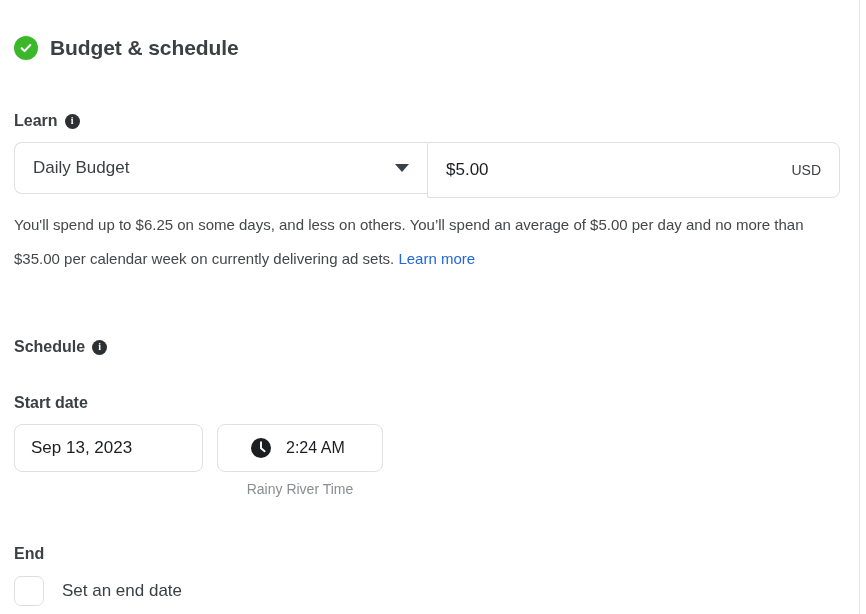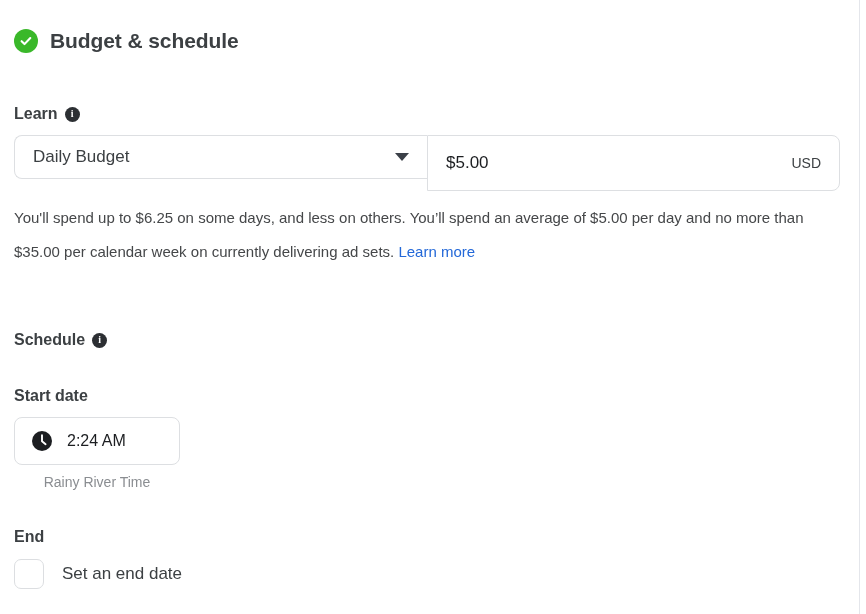--- a/index.html
+++ b/index.html
@@ -31,21 +31,21 @@
     top: 0;
     right: 6px;
     width: 1px;
     height: 614px;
     background: #e4e6eb;
   }
 
   .content {
     position: absolute;
     left: 14px;
-    top: 9px;
+    top: 16px;
     width: 832px;
   }
 
   
   .section-header {
     display: flex;
     align-items: center;
     gap: 12px;
     margin-top: 20px;
     margin-bottom: 0;
@@ -99,21 +99,21 @@
 
   .budget-row {
     display: flex;
     margin-top: 12px;
     width: 826px;
     height: 52px;
   }
   .select-box {
     position: relative;
     flex: 0 0 413px;
-    height: 44px;
+    height: 52px;
     border: 1px solid #dddfe2;
     border-right: none;
     border-radius: 8px 0 0 8px;
     background: #fff;
     display: flex;
     align-items: center;
     padding: 0 18px;
     cursor: pointer;
   }
   .select-value {
@@ -202,41 +202,41 @@
   }
   .time-box {
     width: 166px;
     height: 48px;
     border: 1px solid #dddfe2;
     border-radius: 8px;
     background: #fff;
     display: flex;
     align-items: center;
     gap: 14px;
-    padding: 0 16px;
+    padding: 0 32px;
     cursor: pointer;
   }
   .clock-icon {
     width: 22px;
     height: 22px;
     flex: none;
   }
   .time-value {
     font-size: 16px;
     color: #1c1e21;
   }
   .timezone-note {
     margin-top: 9px;
     font-size: 14px;
     color: #8a8d91;
   }
 
   
   .end-label {
-    margin-top: 38px;
+    margin-top: 48px;
     font-size: 16px;
     font-weight: bold;
     color: #3c4043;
   }
   .checkbox-row {
     display: flex;
     align-items: center;
     gap: 18px;
     margin-top: 13px;
   }
@@ -294,20 +294,23 @@
     <div class="schedule-label-wrap">
       <div class="field-label">
         <span>Schedule</span>
         <span class="info-icon">i</span>
       </div>
     </div>
 
     <div class="start-date-label">Start date</div>
 
     <div class="datetime-row">
+      <div class="date-box">
+        <span class="date-value">Sep 13, 2023</span>
+      </div>
       <div class="time-col">
         <div class="time-box">
           <span class="clock-icon">
             <svg width="22" height="22" viewBox="0 0 22 22" aria-hidden="true">
               <circle cx="11" cy="11" r="10" fill="#1c1e21"></circle>
               <path d="M11 5.3 L11 11.3 L14.6 14.2" fill="none" stroke="#ffffff" stroke-width="1.9" stroke-linecap="round" stroke-linejoin="round"></path>
             </svg>
           </span>
           <span class="time-value">2:24 AM</span>
         </div>

